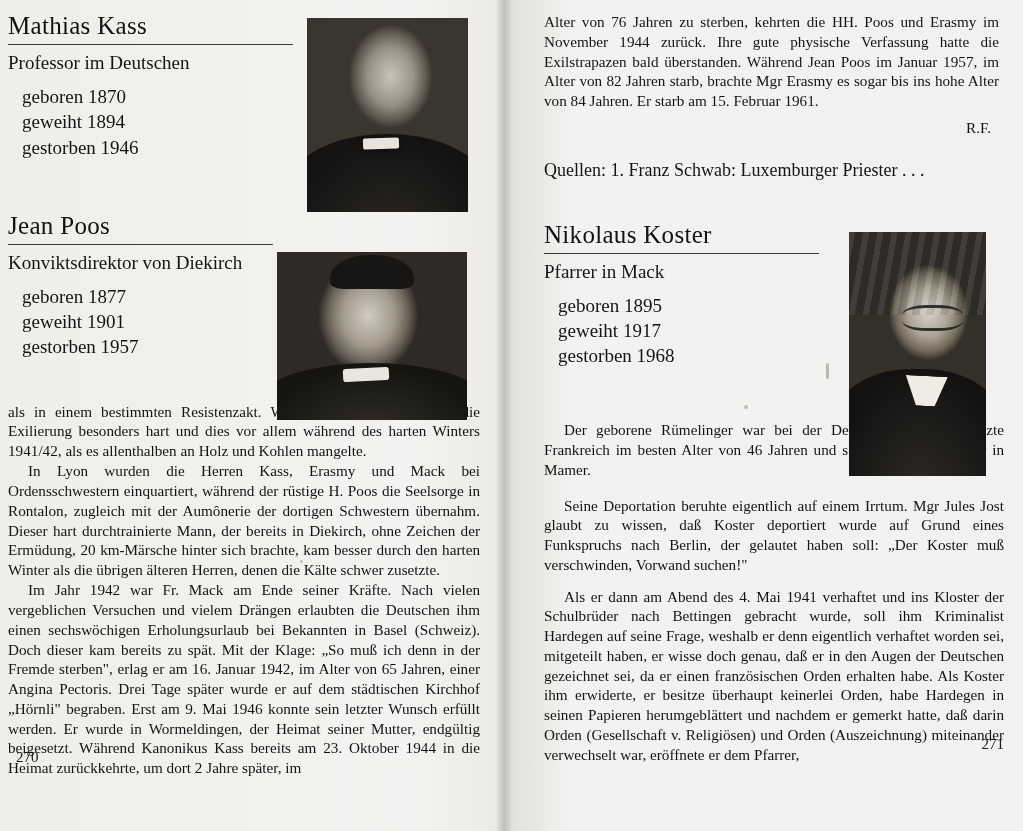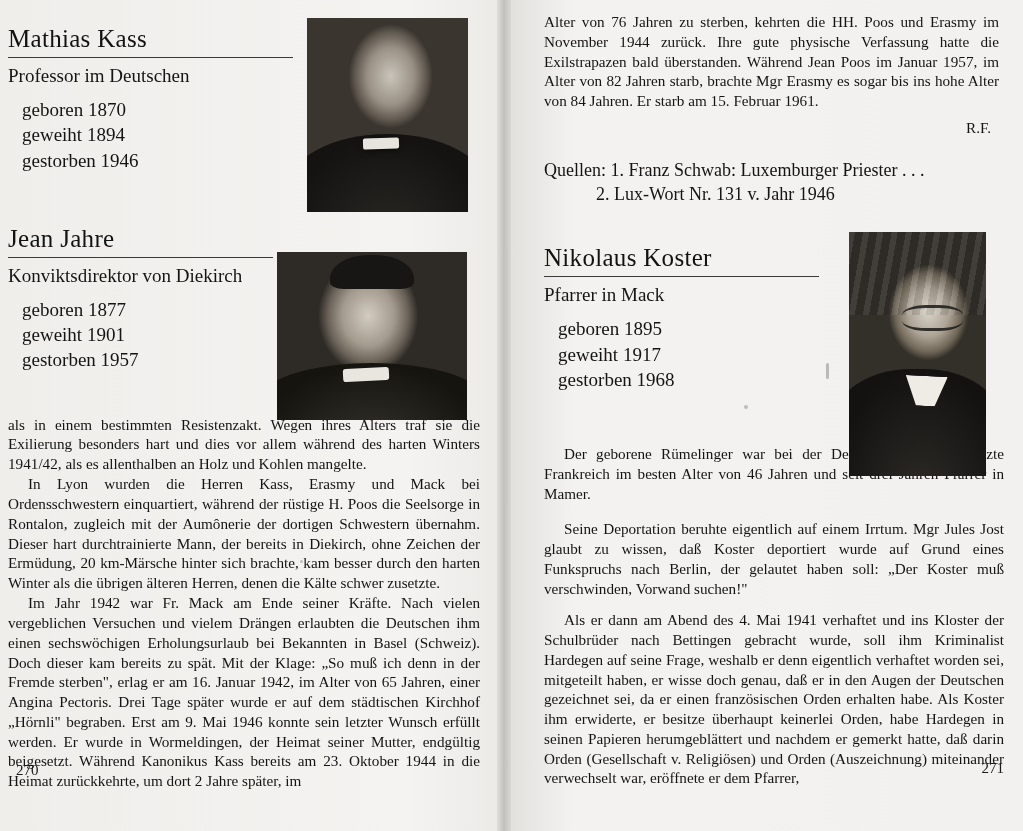--- a/index.html
+++ b/index.html
@@ -215,36 +215,36 @@
 </head>
 <body>
 
 <div class="page">
 
   <div class="gutter"></div>
 
   <div class="col col-left">
     <div class="inner-left">
 
-      <div style="position:relative; padding-top:25px;">
+      <div style="position:relative; padding-top:12px;">
         <div style="width:285px;">
           <h1 class="person-name">Mathias Kass</h1>
           <hr class="rule">
           <div class="person-role">Professor im Deutschen</div>
           <div class="dates">
             <div>geboren 1870</div>
             <div>geweiht 1894</div>
             <div>gestorben 1946</div>
           </div>
         </div>
       </div>
 
       <div style="position:relative; padding-top:52px;">
         <div style="width:265px;">
-          <h1 class="person-name">Jean Jahre</h1>
+          <h1 class="person-name">Jean Poos</h1>
           <hr class="rule">
           <div class="person-role">Konviktsdirektor von Diekirch</div>
           <div class="dates">
             <div>geboren 1877</div>
             <div>geweiht 1901</div>
             <div>gestorben 1957</div>
           </div>
         </div>
       </div>
 
@@ -278,23 +278,20 @@
 
       <div style="padding-top:12px; width:455px;">
         <p class="body-text">Alter von 76 Jahren zu sterben, kehrten die HH. Poos und Erasmy im November 1944 zurück. Ihre gute physische Verfassung hatte die Exilstrapazen bald überstanden. Während Jean Poos im Januar 1957, im Alter von 82 Jahren starb, brachte Mgr Erasmy es sogar bis ins hohe Alter von 84 Jahren. Er starb am 15. Februar 1961.</p>
         <div class="signoff">R.F.</div>
       </div>
 
       <div class="sources">
         <div class="src-row">
           <span class="src-label">Quellen:</span>
           <span>1. Franz Schwab: Luxemburger Priester . . .</span>
-        </div>
-        <div class="src-row second">
-          <span>2. Lux-Wort Nr. 131 v. Jahr 1946</span>
         </div>
       </div>
 
       <div style="position:relative; padding-top:38px;">
         <div style="width:275px;">
           <h1 class="person-name">Nikolaus Koster</h1>
           <hr class="rule">
           <div class="person-role">Pfarrer in Mack</div>
           <div class="dates">
             <div>geboren 1895</div>

